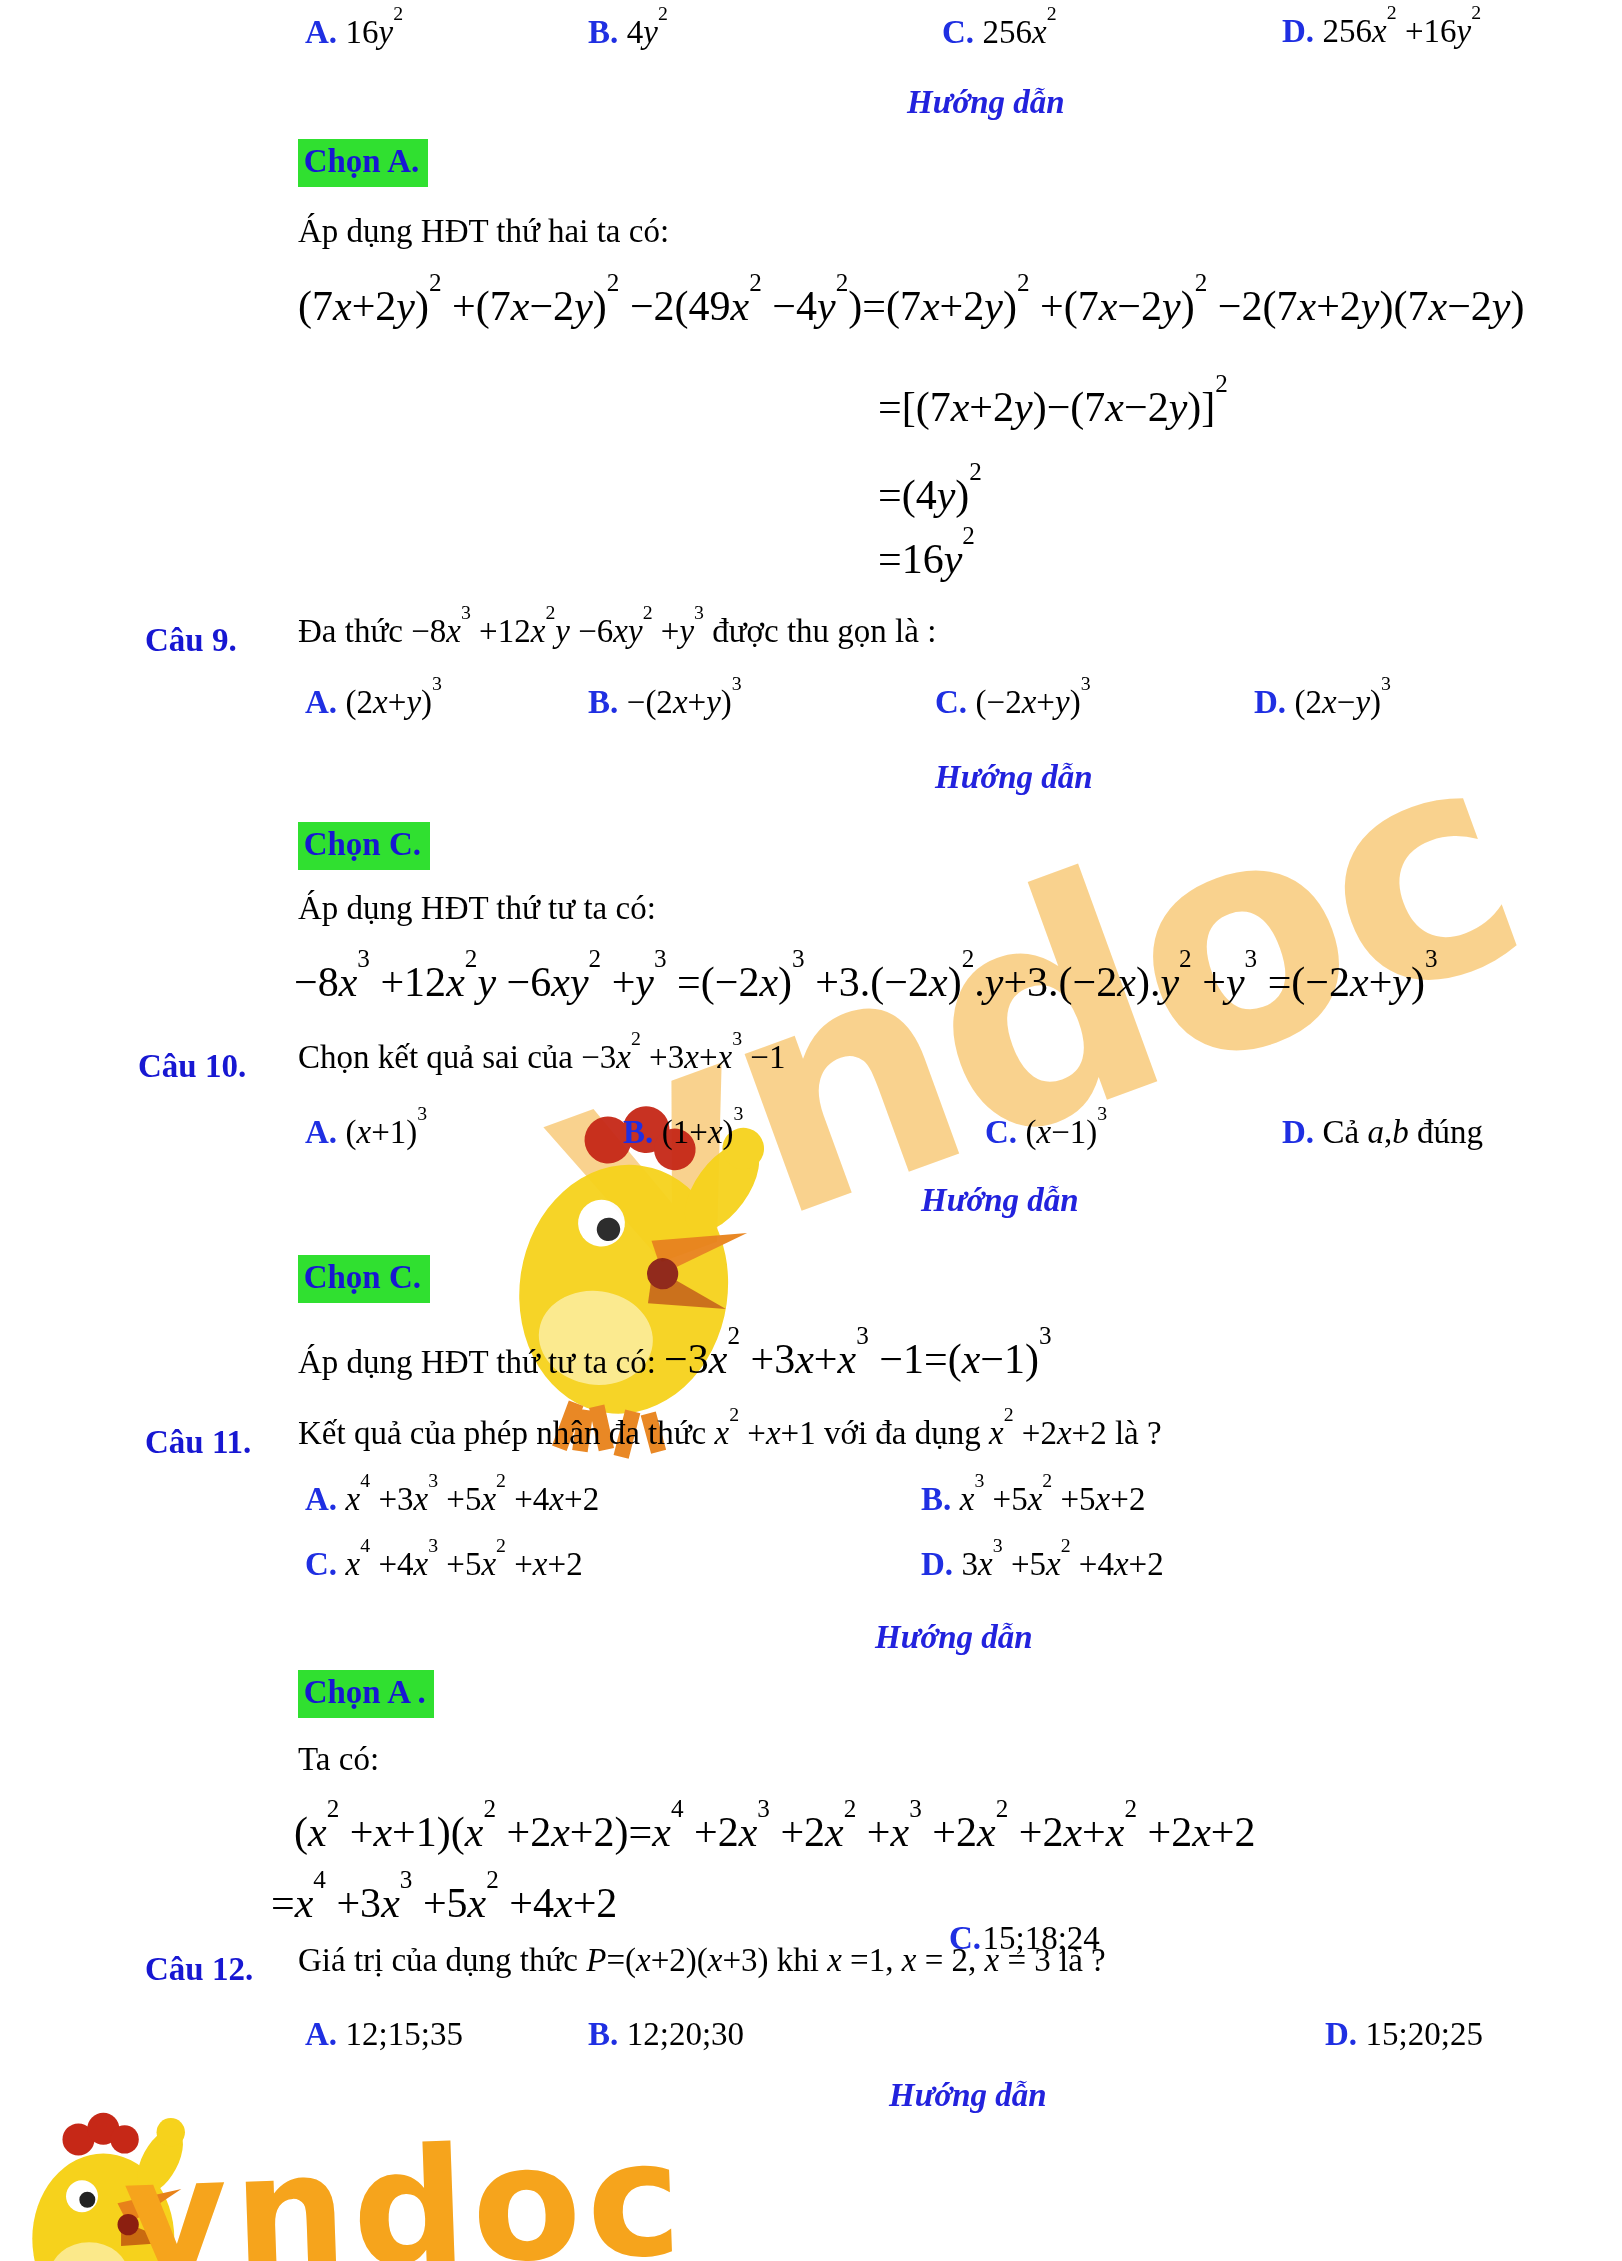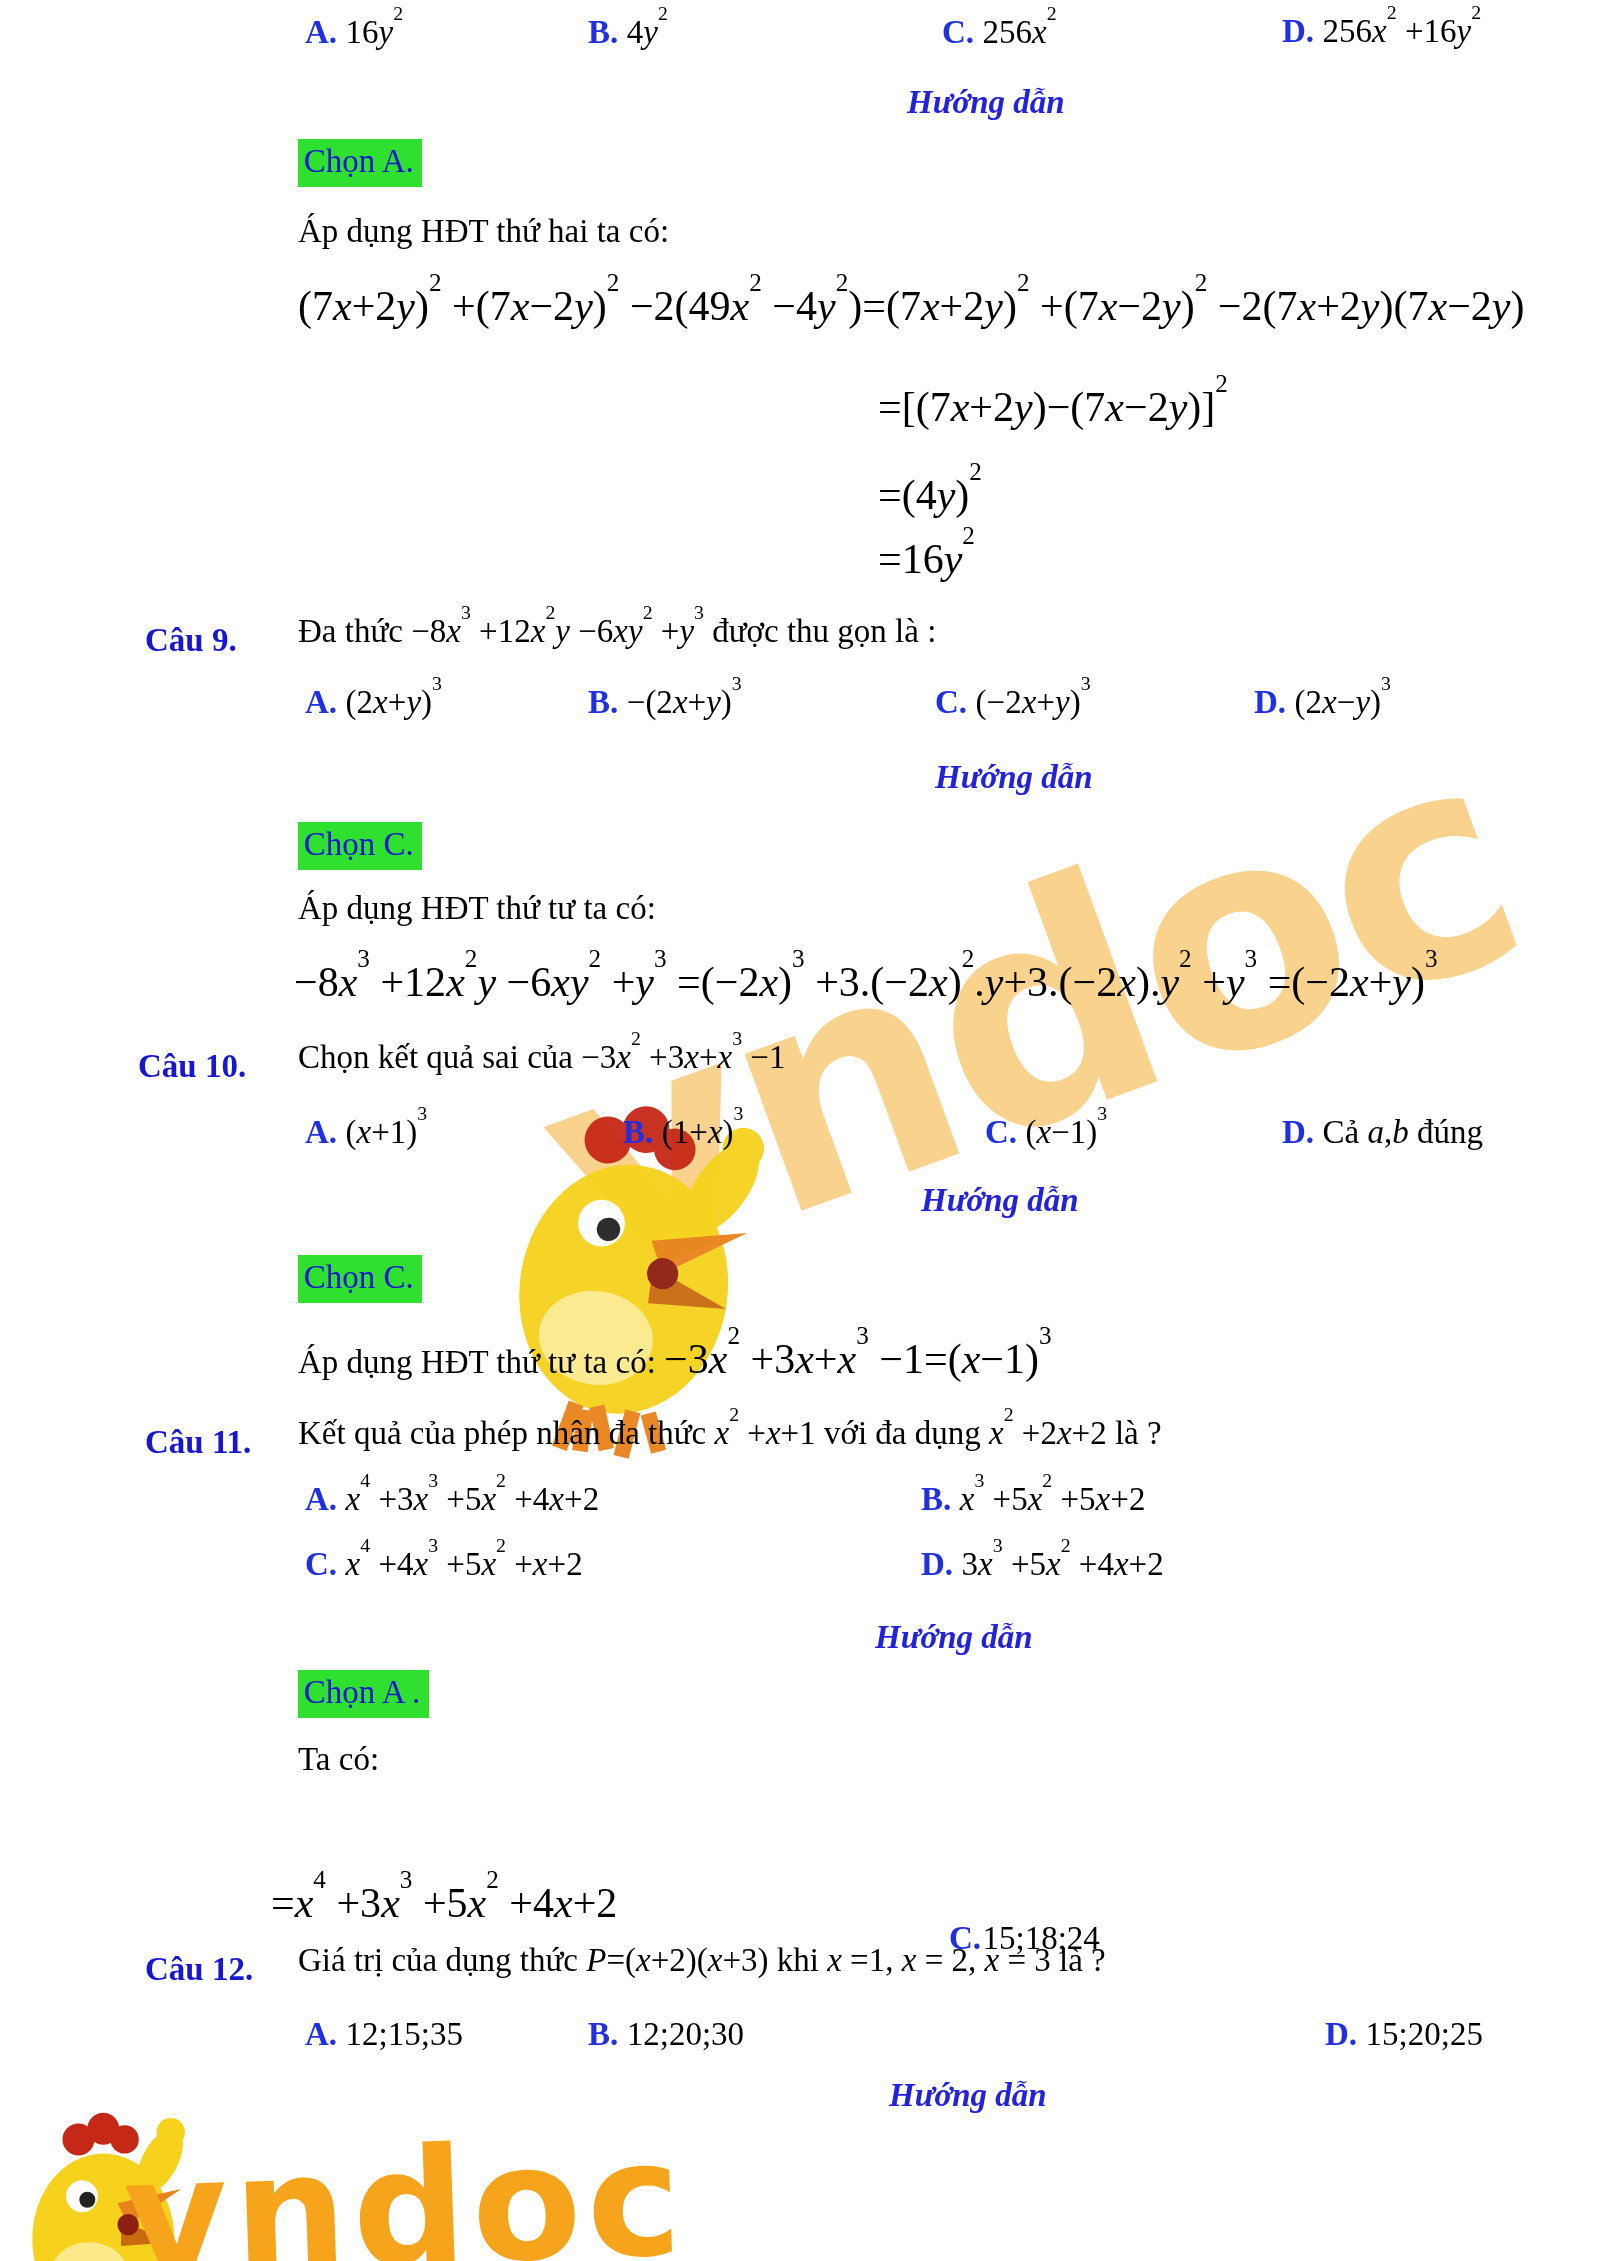--- a/index.html
+++ b/index.html
@@ -6,21 +6,21 @@
   .page{position:relative;width:1623px;height:2261px;background:#ffffff;overflow:hidden;
         font-family:"Liberation Serif","DejaVu Serif",serif;color:#000;}
   .abs{position:absolute;white-space:nowrap;z-index:2;}
   .txt{font-size:33px;}
   .f{font-size:42px;}
   .f sup, .txt sup{font-size:60%;position:relative;top:-0.55em;line-height:0;}
   i{font-style:italic;}
   .qlabel{color:var(--accent-blue);font-weight:bold;font-size:33px;margin-top:9px;}
   .optL{color:var(--option-blue);font-weight:bold;font-size:33px;margin-right:8.5px;}
   .guide{color:var(--guide-blue);font-weight:bold;font-style:italic;font-size:33px;}
-  .choice{background:var(--highlight-green);color:var(--accent-blue);font-weight:normal;
+  .choice{background:var(--highlight-green);color:var(--accent-blue);font-weight:bold;
           font-size:33px;padding:4.3px 8.5px 7px 5.7px;display:inline-block;}
   .wm{position:absolute;z-index:1;left:560px;top:1034px;transform:rotate(-20deg);transform-origin:0 50%;
       font-family:"DejaVu Sans",sans-serif;font-weight:bold;font-size:305px;line-height:1;
       color:var(--watermark-orange);opacity:0.5;letter-spacing:-5.7px;}
   .chick{position:absolute;z-index:1;}
   .logotext{position:absolute;z-index:1;left:124px;top:2115px;font-family:"DejaVu Sans",sans-serif;
             font-weight:bold;font-size:159px;color:var(--logo-orange);letter-spacing:5.7px;transform:rotate(-2deg);}
 </style>
 </head>
 <body>
@@ -82,20 +82,21 @@
 
   <span class="abs qlabel" style="left:145px;top:1415px">Câu 11.</span>
   <span class="abs txt" style="left:298px;top:1415px"><span>Kết quả của phép nhân đa thức</span> <span><i>x</i><sup>2</sup> +<i>x</i>+1</span> <span>với đa dụng</span> <span><i>x</i><sup>2</sup> +2<i>x</i>+2</span> <span>là ?</span></span>
   <span class="abs txt" style="left:305px;top:1481px"><b class="optL">A.</b><span><i>x</i><sup>4</sup> +3<i>x</i><sup>3</sup> +5<i>x</i><sup>2</sup> +4<i>x</i>+2</span></span>
   <span class="abs txt" style="left:921px;top:1481px"><b class="optL">B.</b><span><i>x</i><sup>3</sup> +5<i>x</i><sup>2</sup> +5<i>x</i>+2</span></span>
   <span class="abs txt" style="left:305px;top:1546px"><b class="optL">C.</b><span><i>x</i><sup>4</sup> +4<i>x</i><sup>3</sup> +5<i>x</i><sup>2</sup> +<i>x</i>+2</span></span>
   <span class="abs txt" style="left:921px;top:1546px"><b class="optL">D.</b><span>3<i>x</i><sup>3</sup> +5<i>x</i><sup>2</sup> +4<i>x</i>+2</span></span>
   <span class="abs guide" style="left:875px;top:1619px">Hướng dẫn</span>
   <span class="abs" style="left:298px;top:1670px"><span class="choice">Chọn A .</span></span>
   <span class="abs txt" style="left:298px;top:1741px">Ta có:</span>
+  <span class="abs f" style="left:294px;top:1808px">(<i>x</i><sup>2</sup> +<i>x</i>+1)(<i>x</i><sup>2</sup> +2<i>x</i>+2)=<i>x</i><sup>4</sup> +2<i>x</i><sup>3</sup> +2<i>x</i><sup>2</sup> +<i>x</i><sup>3</sup> +2<i>x</i><sup>2</sup> +2<i>x</i>+<i>x</i><sup>2</sup> +2<i>x</i>+2</span>
   <span class="abs f" style="left:271px;top:1879px">=<i>x</i><sup>4</sup> +3<i>x</i><sup>3</sup> +5<i>x</i><sup>2</sup> +4<i>x</i>+2</span>
 
   <span class="abs qlabel" style="left:145px;top:1942px">Câu 12.</span>
   <span class="abs txt" style="left:298px;top:1942px"><span>Giá trị của dụng thức</span> <span><i>P</i>=(<i>x</i>+2)(<i>x</i>+3)</span> <span>khi</span> <span><i>x</i> =1, <i>x</i> = 2, <i>x</i> = 3</span> <span>là ?</span></span>
   <span class="abs txt" style="left:305px;top:2016px"><b class="optL">A.</b><span>12;15;35</span></span>
   <span class="abs txt" style="left:588px;top:2016px"><b class="optL">B.</b><span>12;20;30</span></span>
   <span class="abs txt" style="left:949px;top:1920px"><b class="optL" style="margin-right:1.4px">C.</b><span>15;18;24</span></span>
   <span class="abs txt" style="left:1325px;top:2016px"><b class="optL">D.</b><span>15;20;25</span></span>
   <span class="abs guide" style="left:889px;top:2077px">Hướng dẫn</span>
 

